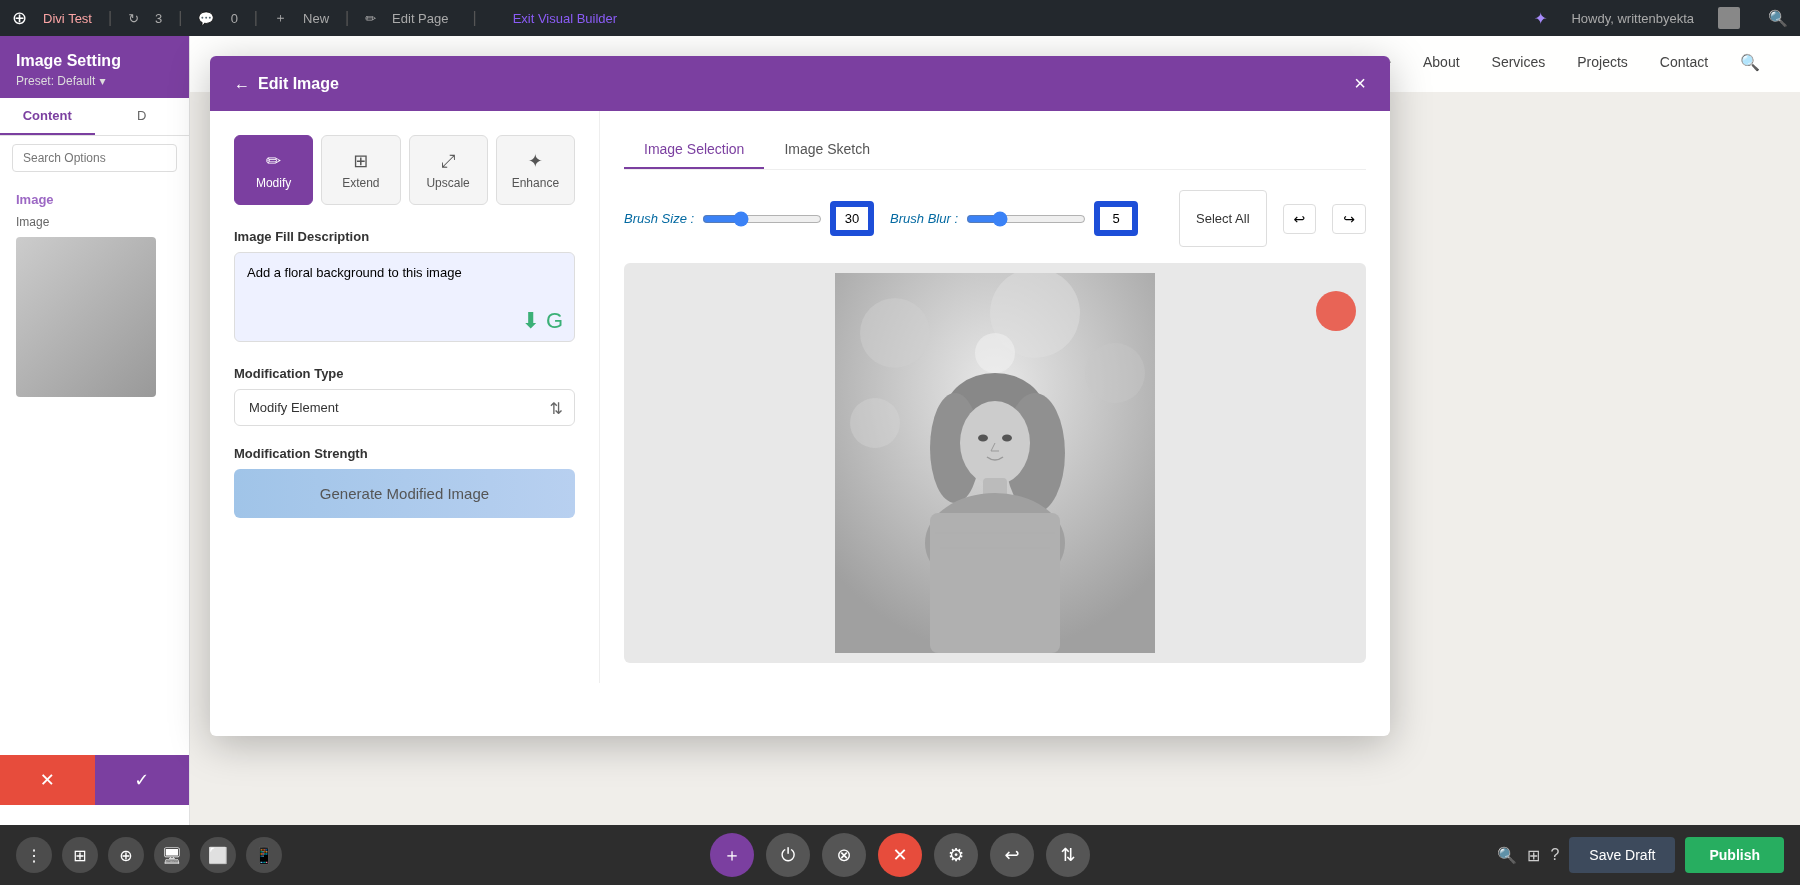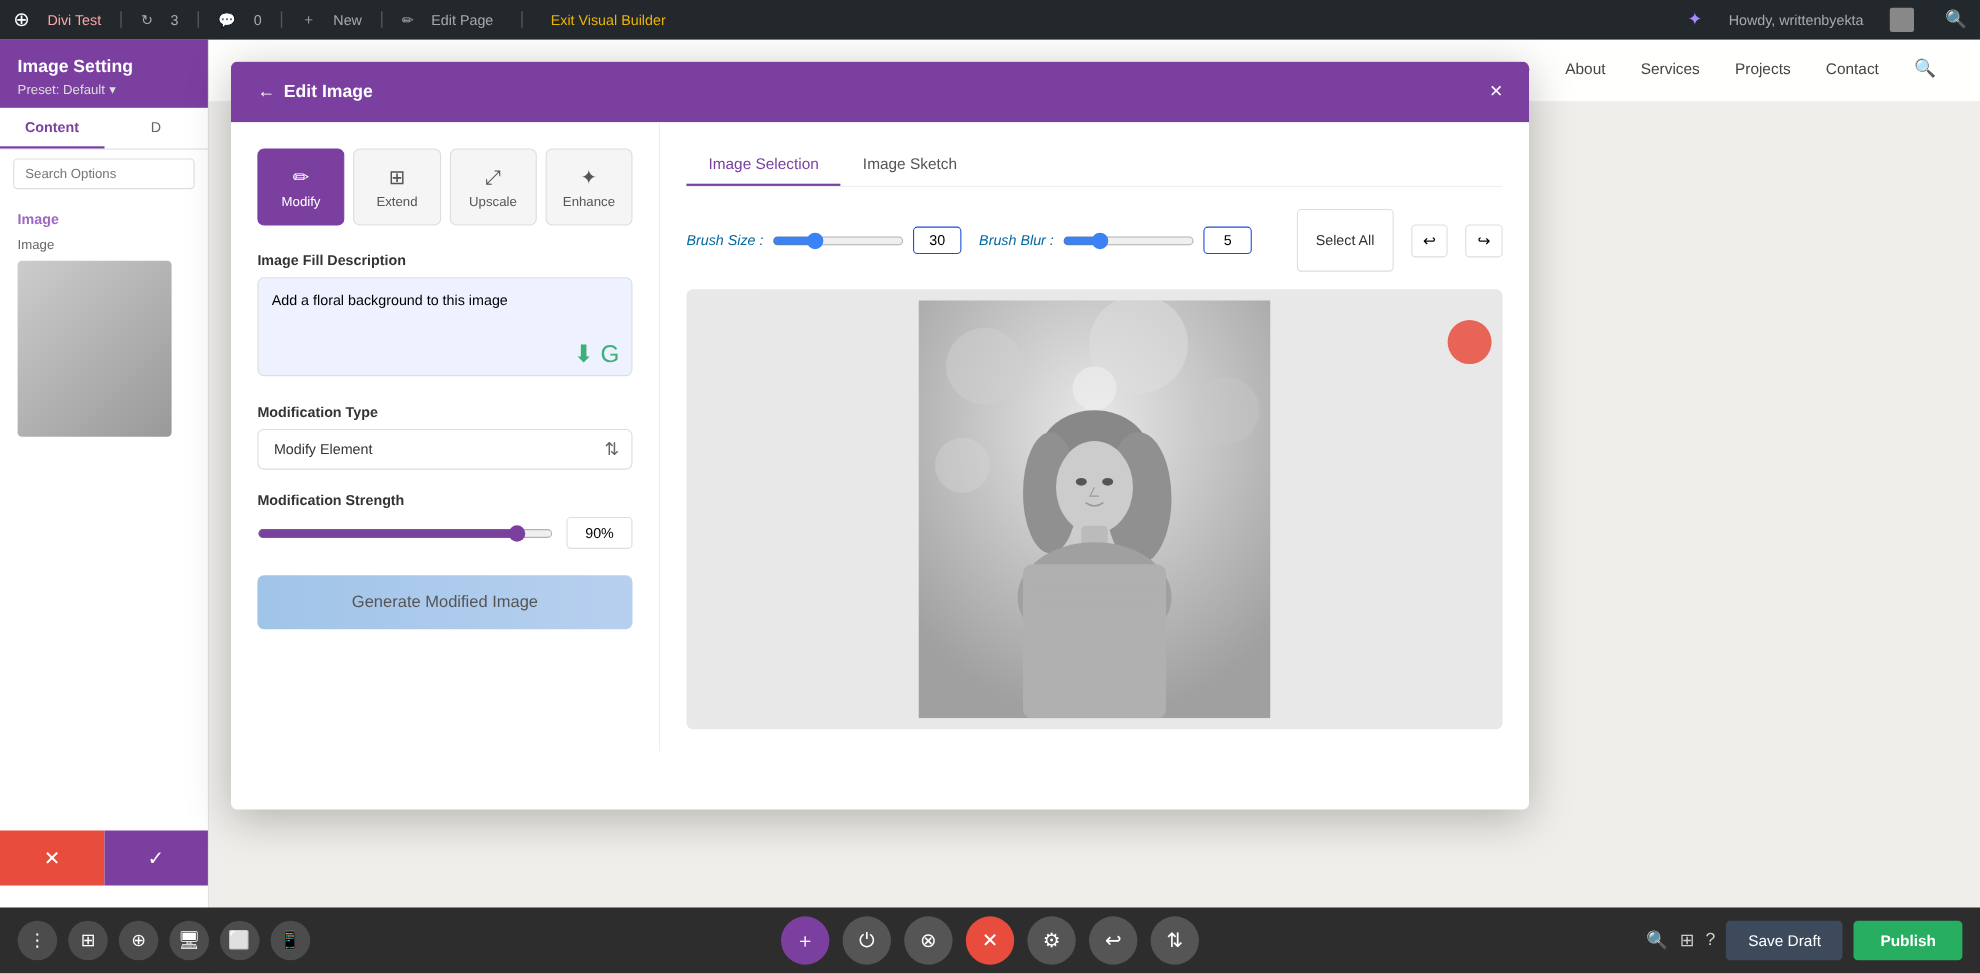--- a/index.html
+++ b/index.html
@@ -117,21 +117,21 @@
     .tab-item.active { color: #7b3fa0; border-bottom: 2px solid #7b3fa0; font-weight: 500; }
 
     
     .paint-instruction { font-size: 14px; color: #333; margin-bottom: 16px; }
 
     
     .brush-controls { display: flex; align-items: center; gap: 16px; margin-bottom: 16px; flex-wrap: wrap; }
     .brush-group { display: flex; align-items: center; gap: 8px; }
     .brush-label { font-size: 13px; color: #0369a1; font-style: italic; }
     .brush-slider { width: 120px; accent-color: #3b82f6; }
-    .brush-value { width: 44px; text-align: center; padding: 4px 8px; border: 1px solid #1d4ed8; border-radius: 4px; font-size: 13px; }
+    .brush-value { width: 44px; text-align: center; padding: 4px 8px; border: 6px solid #1d4ed8; border-radius: 4px; font-size: 13px; }
     .select-all-btn { margin-left: auto; padding: 20px 16px; border: 1px solid #ddd; border-radius: 4px; font-size: 13px; cursor: pointer; background: #fff; color: #333; }
     .undo-btn, .redo-btn { padding: 6px 10px; border: 1px solid #ddd; border-radius: 4px; background: #fff; cursor: pointer; font-size: 14px; }
 
     
     .image-canvas {
       background: #e8e8e8; border-radius: 6px; position: relative;
       width: 100%; height: 400px; overflow: hidden; display: flex; align-items: center; justify-content: center;
     }
     .brush-cursor {
       position: absolute; top: 28px; right: 10px;
@@ -168,21 +168,21 @@
   <span style="color:#555;">|</span>
   <span style="color:#aaa;font-size:13px;">💬</span>
   <span style="color:#aaa;font-size:13px;">0</span>
   <span style="color:#555;">|</span>
   <span style="color:#aaa;font-size:13px;">＋</span>
   <span style="color:#aaa;font-size:13px;cursor:pointer;">New</span>
   <span style="color:#555;">|</span>
   <span style="color:#aaa;font-size:13px;">✏</span>
   <span style="color:#aaa;font-size:13px;cursor:pointer;">Edit Page</span>
   <span style="color:#555;margin-left:8px;">|</span>
-  <span style="color:#eab308;font-size:13px;cursor:pointer;margin-left:8px;">Exit Visual Builder</span>
+  <span style="color:#8b5cf6;font-size:13px;cursor:pointer;margin-left:20px;">Exit Visual Builder</span>
   <div class="spacer"></div>
   <span style="color:#a78bfa;font-size:16px;">✦</span>
   <span style="color:#aaa;font-size:13px;margin-left:8px;">Howdy, writtenbyekta</span>
   <div style="width:22px;height:22px;background:#888;border-radius:2px;margin-left:8px;"></div>
   <span style="color:#aaa;font-size:16px;cursor:pointer;margin-left:12px;">🔍</span>
 </div>
 
 <div id="page-bg"></div>
 
 <div id="nav-bar">
@@ -282,24 +282,20 @@
               <option>Remove Element</option>
               <option>Add Element</option>
             </select>
             <span class="select-arrow">⇅</span>
           </div>
         </div>
 
         
         <div>
           <div class="section-label">Modification Strength</div>
-          <div class="strength-row">
-            <input type="range" min="0" max="100" value="90" class="strength-slider" style="">
-            <input type="text" value="90%" class="strength-input" style="">
-          </div>
         </div>
 
         
         <button class="generate-btn">Generate Modified Image</button>
       </div>
 
       <div class="right-panel">
 
         <div class="tab-row">
           <div class="tab-item active">Image Selection</div>

